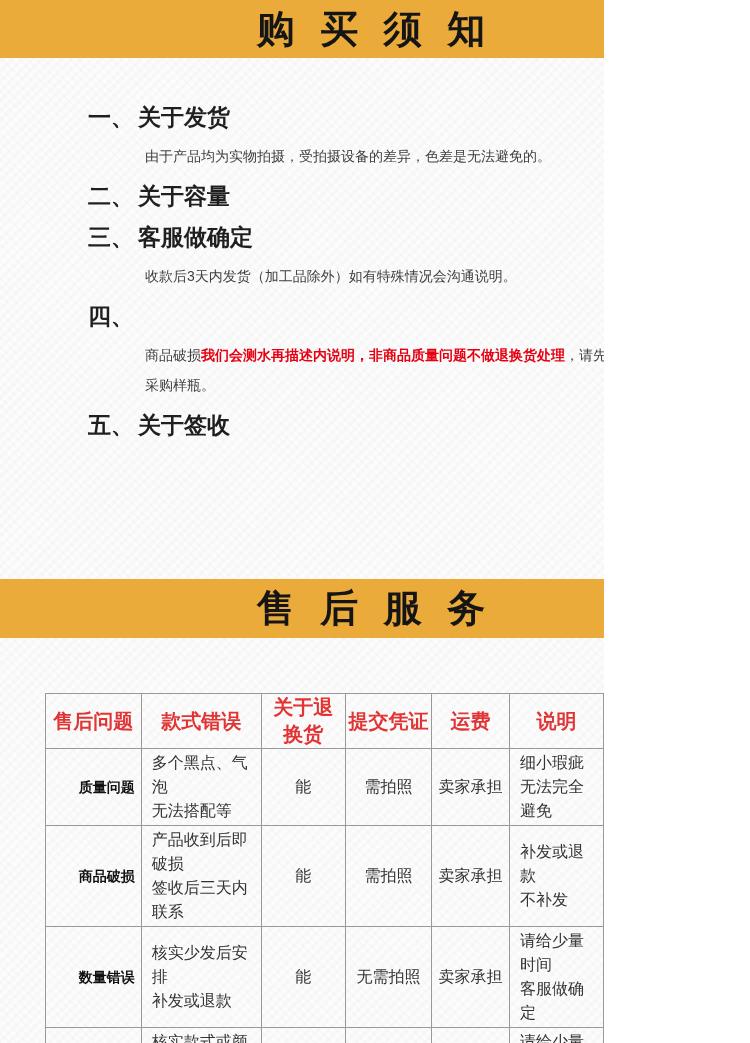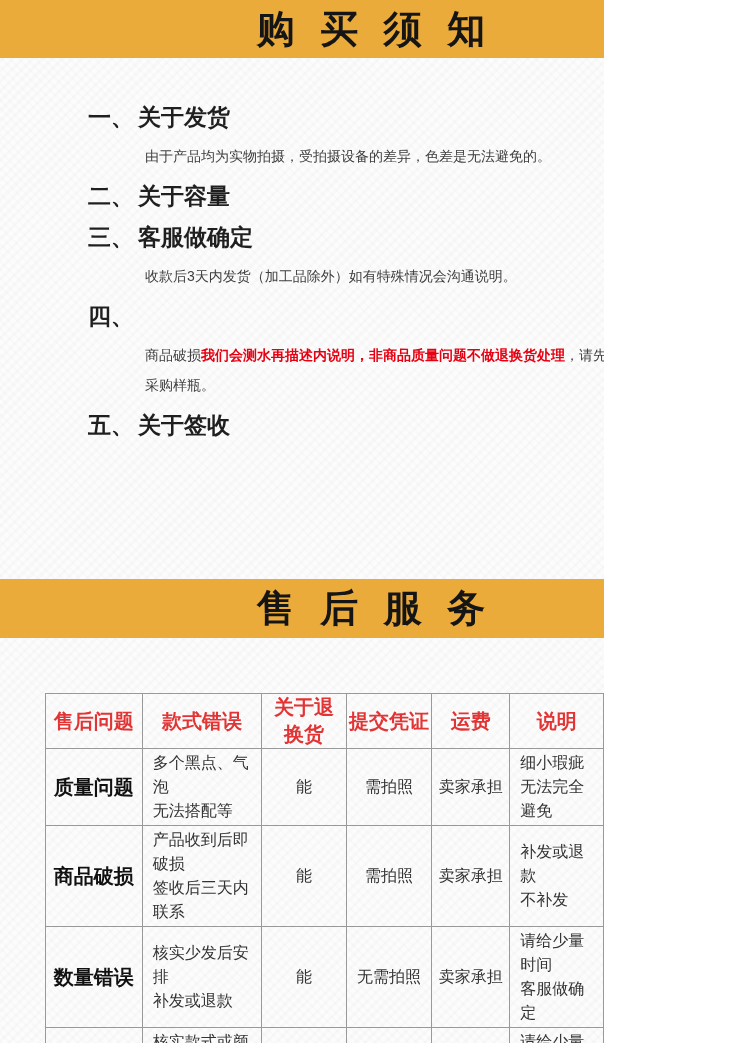--- a/index.html
+++ b/index.html
@@ -45,21 +45,21 @@
   }
   .aftersales-table thead th{
     height:54px;font-size:20px;font-weight:700;
     color:var(--hdr-red,#E23434);text-align:center;padding:0 2px;
   }
   .aftersales-table tbody td{
     height:56px;font-size:16px;color:#333;
     text-align:center;padding:2px 6px;line-height:24px;white-space:pre-line;
   }
   .aftersales-table tbody td.issue{
-    font-weight:700;color:#111;font-size:20px;white-space:normal;
+    font-weight:700;color:#111;font-size:14px;white-space:normal;text-align:right;
   }
   .aftersales-table tbody td.detail,
   .aftersales-table tbody td.note{text-align:left;padding-left:10px;}
 </style>
 </head>
 <body>
 
 <div class="page" style="--gold: #EAAB3B; --hdr-red: #E23434; --warning: #E60012;">
 
   <div class="banner top">

